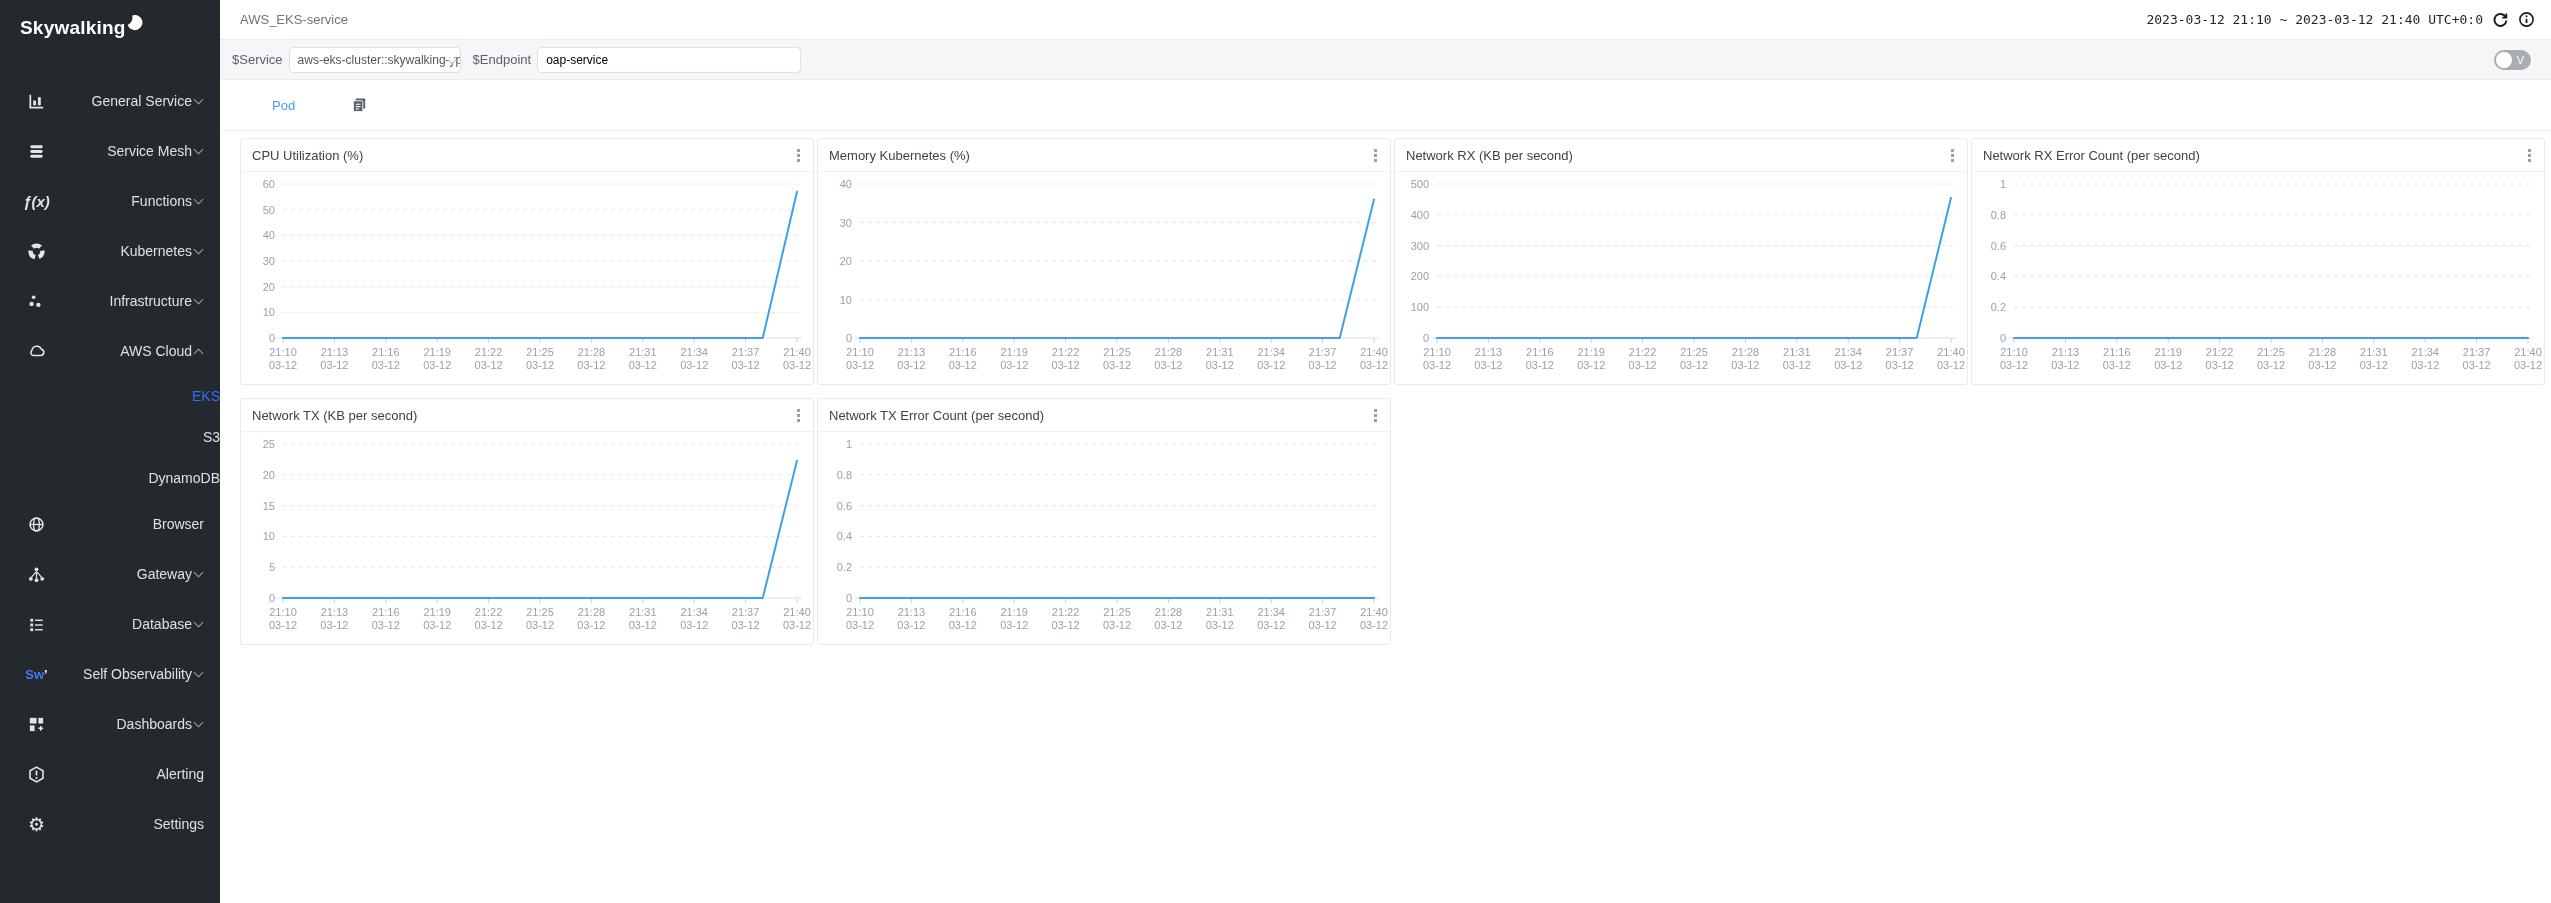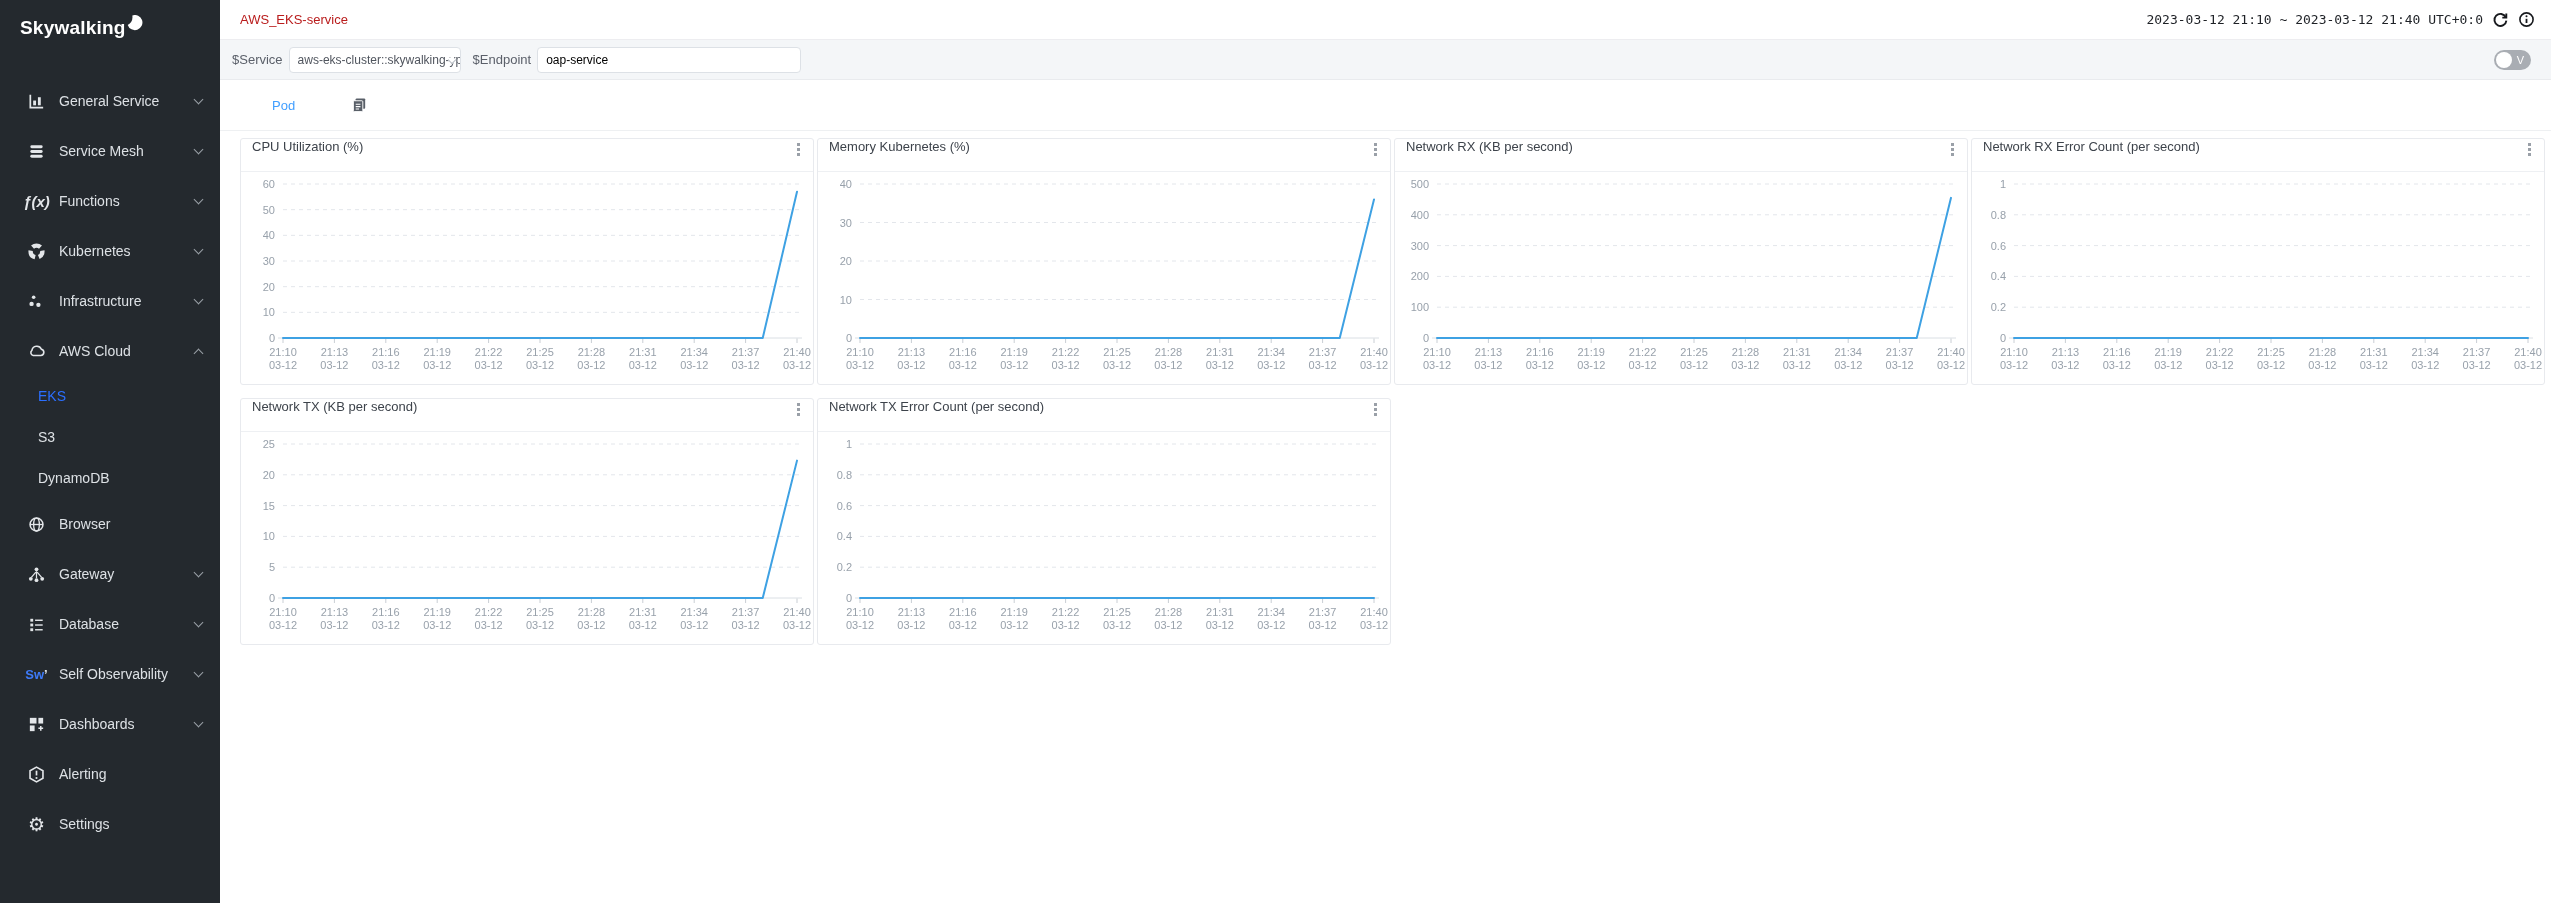--- a/index.html
+++ b/index.html
@@ -2,60 +2,60 @@
 <html><head>
 <meta charset="utf-8">
 <style>
   * { box-sizing: border-box; margin: 0; padding: 0; }
   html,body { width: 2551px; height: 903px; overflow: hidden; }
   body { font-family: "Liberation Sans", sans-serif; background: #ffffff; color: #333; }
 
   .app { display: flex; width: 2551px; height: 903px; }
 
   
-  .sidebar { width: 220px; min-width: 220px; height: 903px; background: #24292e; overflow: hidden; }
+  .sidebar { width: 220px; min-width: 220px; height: 903px; background: #24292e; overflow: hidden; text-align: right; }
   .logo-row { display: flex; align-items: flex-start; padding: 17px 0 0 20px; height: 60px; }
   .logo-text { color: #fff; font-size: 19px; font-weight: bold; letter-spacing: .2px; }
   .logo-moon { margin: -2px 0 0 1px; }
   .nav { margin-top: 16px; }
   .nav-item { height: 50px; display: flex; align-items: center; padding: 0 16px 0 26px; color: #dde1e5; font-size: 14px; cursor: pointer; }
   .nav-icon { width: 21px; margin-right: 12px; display: flex; align-items: center; justify-content: center; }
   .nav-label { flex: 1; white-space: nowrap; }
   .nav-chevron { width: 12px; display: flex; justify-content: center; }
   .chev { width: 7px; height: 7px; border-right: 1.5px solid #9aa0a7; border-bottom: 1.5px solid #9aa0a7; transform: rotate(45deg); margin-top: -3px; }
   .chev.up { transform: rotate(-135deg); margin-top: 4px; }
   .nav-sub { height: 41px; line-height: 41px; padding-left: 38px; font-size: 14px; color: #dde1e5; cursor: pointer; white-space: nowrap; }
   .nav-sub.active { color: #2b6fff; }
 
   
   .main { flex: 1; display: flex; flex-direction: column; background: #fff; min-width: 0; }
 
   .titlebar { height: 40px; min-height: 40px; border-bottom: 1px solid #ededf0; display: flex; align-items: center; justify-content: space-between; padding: 0 16px 0 20px; background: #fff; }
-  .page-title { font-size: 13px; color: #b91c1c; }
+  .page-title { font-size: 13px; color: #737373; }
   .time-block { display: flex; align-items: center; gap: 9px; }
   .time-range { font-family: "DejaVu Sans Mono", monospace; font-size: 13px; color: #1e2126; }
   .icon-btn { display: flex; align-items: center; cursor: pointer; }
 
   .selectbar { height: 40px; min-height: 40px; background: #f4f6f8; border-bottom: 1px solid #e9ebee; display: flex; align-items: center; padding: 0 20px 0 12px; }
   .sel-label { font-size: 13px; color: #5b606a; margin-right: 6px; }
   .select-box { width: 172px; height: 26px; background: #fff; border: 1px solid #dde1e6; border-radius: 4px; font-size: 12px; color: #50555e; display: flex; align-items: center; padding: 0 18px 0 8px; position: relative; white-space: nowrap; overflow: hidden; cursor: pointer; margin-right: 12px; }
   .select-chev { position: absolute; right: 5px; top: 9px; width: 6px; height: 6px; border-right: 1.4px solid #b8bdc4; border-bottom: 1.4px solid #b8bdc4; transform: rotate(45deg); background:#fff; }
   .endpoint-input { width: 264px; height: 26px; background: #fff; border: 1px solid #dde1e6; border-radius: 4px; font-family: "Liberation Sans", sans-serif; font-size: 12px; color: #000000; padding: 0 8px; outline: none; }
   .toggle-wrap { margin-left: auto; display: flex; align-items: center; }
   .toggle { width: 37px; height: 20px; border-radius: 10px; background: #a9adb3; position: relative; display: flex; align-items: center; justify-content: flex-end; padding-right: 7px; color: #fff; font-size: 11px; cursor: pointer; }
   .toggle .knob { position: absolute; left: 2px; top: 2px; width: 16px; height: 16px; border-radius: 50%; background: #fff; }
 
   .tabrow { height: 51px; min-height: 51px; display: flex; align-items: center; padding-left: 52px; border-bottom: 1px solid #eef0f2; background: #fff; }
   .tab { color: #409eff; font-size: 13px; cursor: pointer; }
   .copy-btn { margin-left: 56px; display: flex; align-items: center; cursor: pointer; }
 
   .charts-area { padding: 7px 0 0 20px; flex: 1; background: #fff; }
   .charts-grid { display: grid; grid-template-columns: repeat(4, 574px); gap: 13px 3px; }
   .chart-card { width: 574px; height: 247px; background: #fff; border: 1px solid #e8eaee; border-radius: 3px; overflow: hidden; }
-  .chart-header { height: 33px; display: flex; justify-content: space-between; padding: 0 10px 0 11px; border-bottom: 1px solid #eef0f3; }
+  .chart-header { height: 33px; display: flex; align-items: center; justify-content: space-between; padding: 0 10px 0 11px; border-bottom: 1px solid #eef0f3; }
   .chart-title { font-size: 13px; color: #3d434b; }
   .kebab { display: flex; flex-direction: column; gap: 2px; padding: 4px 3px; cursor: pointer; }
   .kebab i { width: 3px; height: 3px; background: #9aa0a8; display: block; }
   svg.chart-plot { display: block; width: 570px; height: 210px; }
 </style>
 </head>
 <body>
 
 <div class="app">
 

